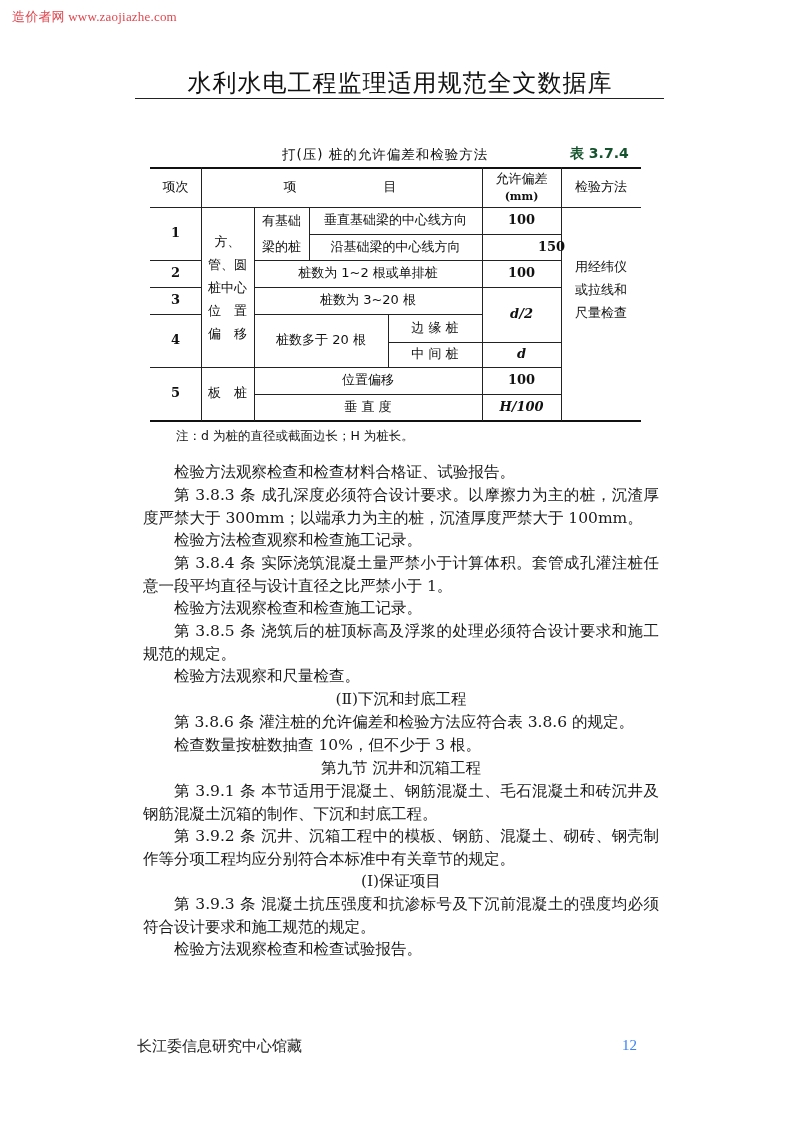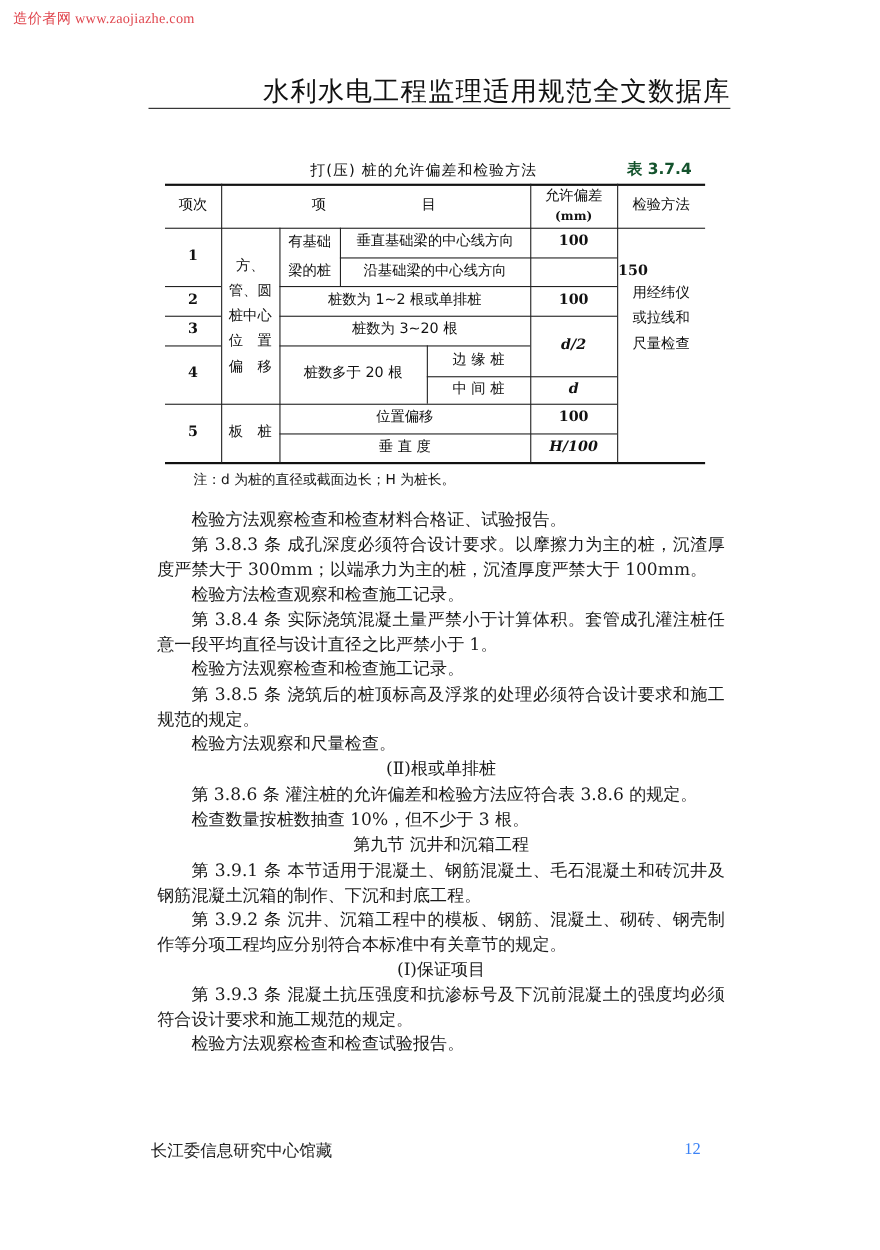--- a/index.html
+++ b/index.html
@@ -1,20 +1,20 @@
 <!DOCTYPE html>
 <html><head>
 <meta charset="utf-8">
 <style>
   html, body { margin:0; padding:0; }
   body { width:800px; height:1136px; background:#ffffff; position:relative; overflow:hidden;
          font-family:"DejaVu Serif","Liberation Serif",serif; color:#1a1a1a; }
   .watermark { position:absolute; left:12px; top:8px; font-size:13px; color:#e0474f;
                font-family:"Liberation Serif","DejaVu Serif",serif; letter-spacing:0.2px; }
-  .doc-title { position:absolute; left:136px; width:528px; top:67px; text-align:right;
+  .doc-title { position:absolute; left:136px; width:528px; top:67px; text-align:center;
                font-size:24px; font-family:Liberation Serif, serif; letter-spacing:1px; color:#111; }
   .title-rule { position:absolute; left:135px; width:529px; top:98px; height:0; border-top:1.5px solid #222; }
 
   .tbl-caption { position:absolute; left:282px; top:146px; font-size:13.5px;
                  font-family:"DejaVu Sans","Liberation Sans",sans-serif; letter-spacing:1px; color:#111; }
   .tbl-number { position:absolute; left:570px; top:145px; font-size:14px; font-weight:bold;
                 font-family:"DejaVu Sans","Liberation Sans",sans-serif; color:#14532d; }
 
   .tbl { position:absolute; left:150px; top:167px; width:491px; height:254px; }
   .hl { position:absolute; height:0; border-top:1px solid #222; }
@@ -99,42 +99,42 @@
   <div class="cell" style="left:159px;top:67px;width:173px;height:26px;">沿基础梁的中心线方向</div>
   <div class="cell" style="left:104px;top:93px;width:228px;height:27px;">桩数为 1~2 根或单排桩</div>
   <div class="cell" style="left:104px;top:120px;width:228px;height:27px;">桩数为 3~20 根</div>
   <div class="cell" style="left:104px;top:147px;width:134px;height:53px;">桩数多于 20 根</div>
   <div class="cell" style="left:238px;top:147px;width:94px;height:28px;">边 缘 桩</div>
   <div class="cell" style="left:238px;top:175px;width:94px;height:25px;">中 间 桩</div>
   <div class="cell" style="left:104px;top:227px;width:228px;height:26px;">垂 直 度</div>
   <div class="cell" style="left:104px;top:200px;width:228px;height:27px;">位置偏移</div>
 
   <div class="cell num" style="left:332px;top:40px;width:79px;height:27px;">100</div>
-  <div class="cell num" style="left:344px;top:67px;width:79px;height:26px;padding-left:42px;">150</div>
+  <div class="cell num" style="left:320px;top:67px;width:79px;height:26px;padding-left:42px;">150</div>
   <div class="cell num" style="left:332px;top:93px;width:79px;height:27px;">100</div>
   <div class="cell ital" style="left:332px;top:120px;width:79px;height:55px;">d/2</div>
   <div class="cell ital" style="left:332px;top:175px;width:79px;height:25px;">d</div>
   <div class="cell num" style="left:332px;top:200px;width:79px;height:27px;">100</div>
   <div class="cell ital" style="left:332px;top:227px;width:79px;height:26px;">H/100</div>
 
   <div class="cell" style="left:411px;top:40px;width:80px;height:164px;white-space:pre-line;line-height:23px;">用经纬仪
 或拉线和
 尺量检查</div>
 </div>
 
 <div class="tbl-note">注：d 为桩的直径或截面边长；H 为桩长。</div>
 
 <div class="para indent" style="top:461px;">检验方法观察检查和检查材料合格证、试验报告。</div>
 <div class="para indent justify" style="top:484px;">第 3.8.3 条  成孔深度必须符合设计要求。以摩擦力为主的桩，沉渣厚度严禁大于 300mm；以端承力为主的桩，沉渣厚度严禁大于 100mm。</div>
 <div class="para indent" style="top:529px;">检验方法检查观察和检查施工记录。</div>
 <div class="para indent justify" style="top:552px;">第 3.8.4 条  实际浇筑混凝土量严禁小于计算体积。套管成孔灌注桩任意一段平均直径与设计直径之比严禁小于 1。</div>
 <div class="para indent" style="top:597px;">检验方法观察检查和检查施工记录。</div>
 <div class="para indent justify" style="top:620px;">第 3.8.5 条  浇筑后的桩顶标高及浮浆的处理必须符合设计要求和施工规范的规定。</div>
 <div class="para indent" style="top:665px;">检验方法观察和尺量检查。</div>
-<div class="para center" style="top:688px;">(Ⅱ)根或单排桩</div>
+<div class="para center" style="top:688px;">(Ⅱ)下沉和封底工程</div>
 <div class="para indent" style="top:711px;">第 3.8.6 条  灌注桩的允许偏差和检验方法应符合表 3.8.6 的规定。</div>
 <div class="para indent" style="top:734px;">检查数量按桩数抽查 10%，但不少于 3 根。</div>
 <div class="para center" style="top:757px;">第九节  沉井和沉箱工程</div>
 <div class="para indent justify" style="top:780px;">第 3.9.1 条  本节适用于混凝土、钢筋混凝土、毛石混凝土和砖沉井及钢筋混凝土沉箱的制作、下沉和封底工程。</div>
 <div class="para indent justify" style="top:825px;">第 3.9.2 条  沉井、沉箱工程中的模板、钢筋、混凝土、砌砖、钢壳制作等分项工程均应分别符合本标准中有关章节的规定。</div>
 <div class="para center" style="top:870px;">(Ⅰ)保证项目</div>
 <div class="para indent justify" style="top:893px;">第 3.9.3 条  混凝土抗压强度和抗渗标号及下沉前混凝土的强度均必须符合设计要求和施工规范的规定。</div>
 <div class="para indent" style="top:938px;">检验方法观察检查和检查试验报告。</div>
 
 <div class="footer-left">长江委信息研究中心馆藏</div>

